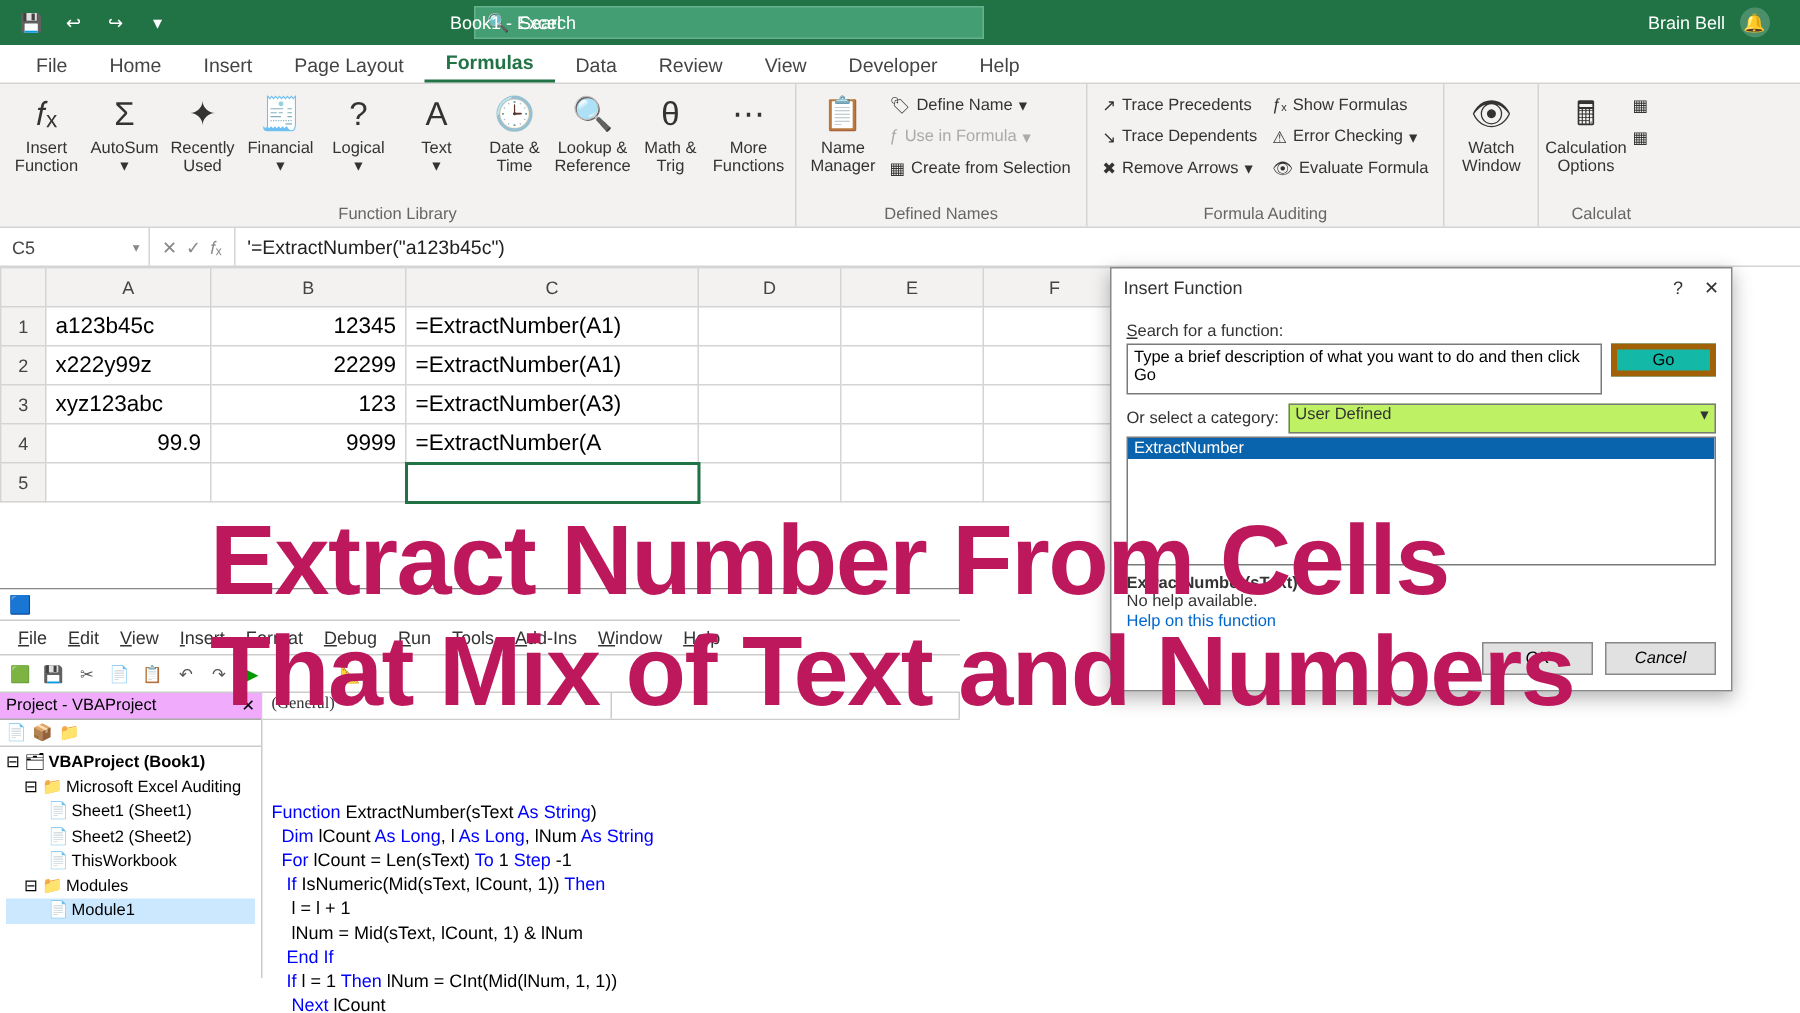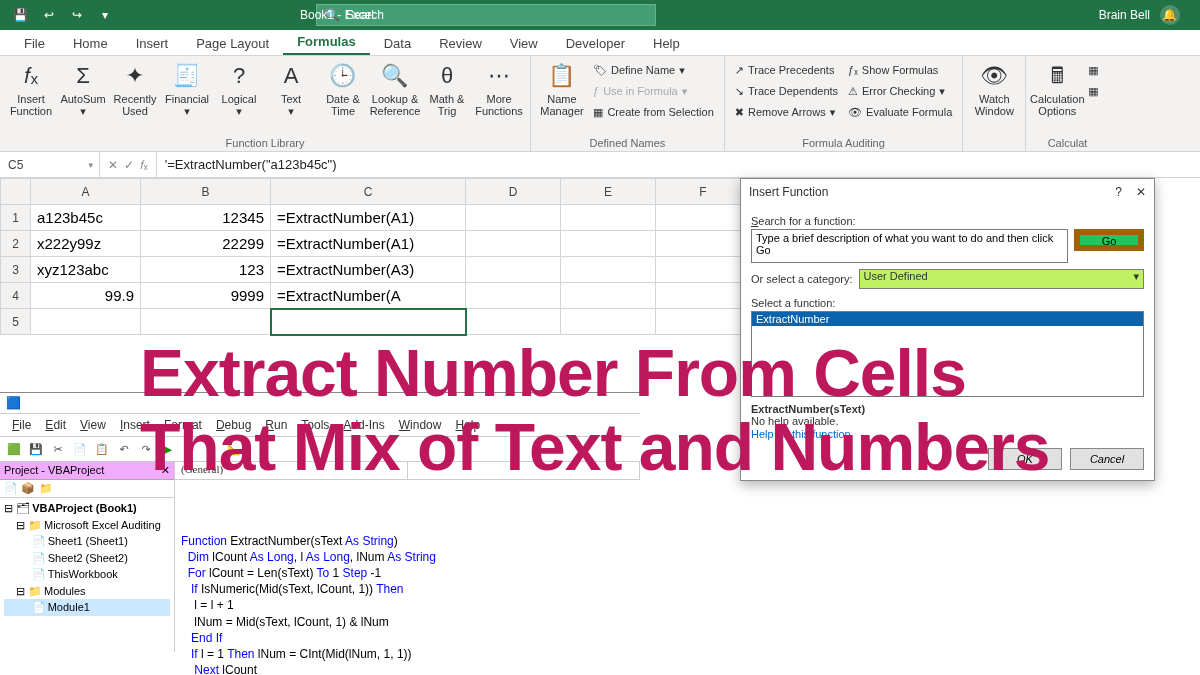--- a/index.html
+++ b/index.html
@@ -47,21 +47,21 @@
 
 
 .dialog { position:absolute; top:178px; left:740px; width:415px; background:#fff; border:1px solid #888; box-shadow:0 4px 12px rgba(0,0,0,0.3); z-index:5;}
 .dialog-title { display:flex; align-items:center; padding:6px 8px; font-size:12px; color:#333;}
 .dialog-title .dt-right { margin-left:auto; display:flex; gap:14px; align-items:center;}
 .dialog-body { padding:6px 10px 10px; font-size:11px; color:#333;}
 .dlg-label { margin:4px 0 2px; text-decoration:underline; text-decoration-color:transparent;}
 .dlg-label u { text-decoration:underline;}
 .search-row { display:flex; gap:6px; align-items:flex-start;}
 .search-box { flex:1; height:34px; border:1px solid #7a7a7a; padding:2px 4px; font-size:11px; resize:none;}
-.go-btn { width:70px; height:22px; border:6px solid #a16207; background:#22c55e; font-size:11px;}
+.go-btn { width:70px; height:22px; border:4px solid #a16207; background:#14b8a6; font-size:11px;}
 .cat-row { display:flex; align-items:center; gap:6px; margin-top:6px;}
 .cat-select { flex:1; height:20px; border:1px solid #7a7a7a; font-size:11px; padding:0 4px; background:#bef264;}
 .fn-list { border:1px solid #7a7a7a; height:86px; margin-top:2px; overflow:auto; background:#fff;}
 .fn-item { background:#0a64ad; color:#fff; padding:1px 4px; font-size:11px;}
 .fn-sig { font-weight:700; margin-top:6px; font-size:11px;}
 .dlg-link { color:#0066cc; margin-top:1px; display:inline-block;}
 .dlg-buttons { display:flex; justify-content:flex-end; gap:8px; margin-top:8px;}
 .dlg-buttons button { width:74px; height:22px; border:1px solid #888; background:#e1e1e1; font-size:11px;font-style:italic;}
 
 
@@ -364,21 +364,20 @@
   <div class="dialog-body">
     <div class="dlg-label"><u>S</u><span></span>earch for a function:</div>
     <div class="search-row">
       <textarea class="search-box" style="">Type a brief description of what you want to do and then click Go</textarea>
       <button class="go-btn">Go</button>
     </div>
     <div class="cat-row">
       <span>Or select a category:</span>
       <div class="cat-select"><span>User Defined</span><span style="float:right">▾</span></div>
     </div>
-    <div class="dlg-label" style="margin-top:8px">Select a function:</div>
     <div class="fn-list">
       <div class="fn-item">ExtractNumber</div>
     </div>
     <div class="fn-sig">ExtractNumber(sText)</div>
     <div>No help available.</div>
     <a class="dlg-link">Help on this function</a>
     <div class="dlg-buttons">
       <button>OK</button>
       <button>Cancel</button>
     </div>

